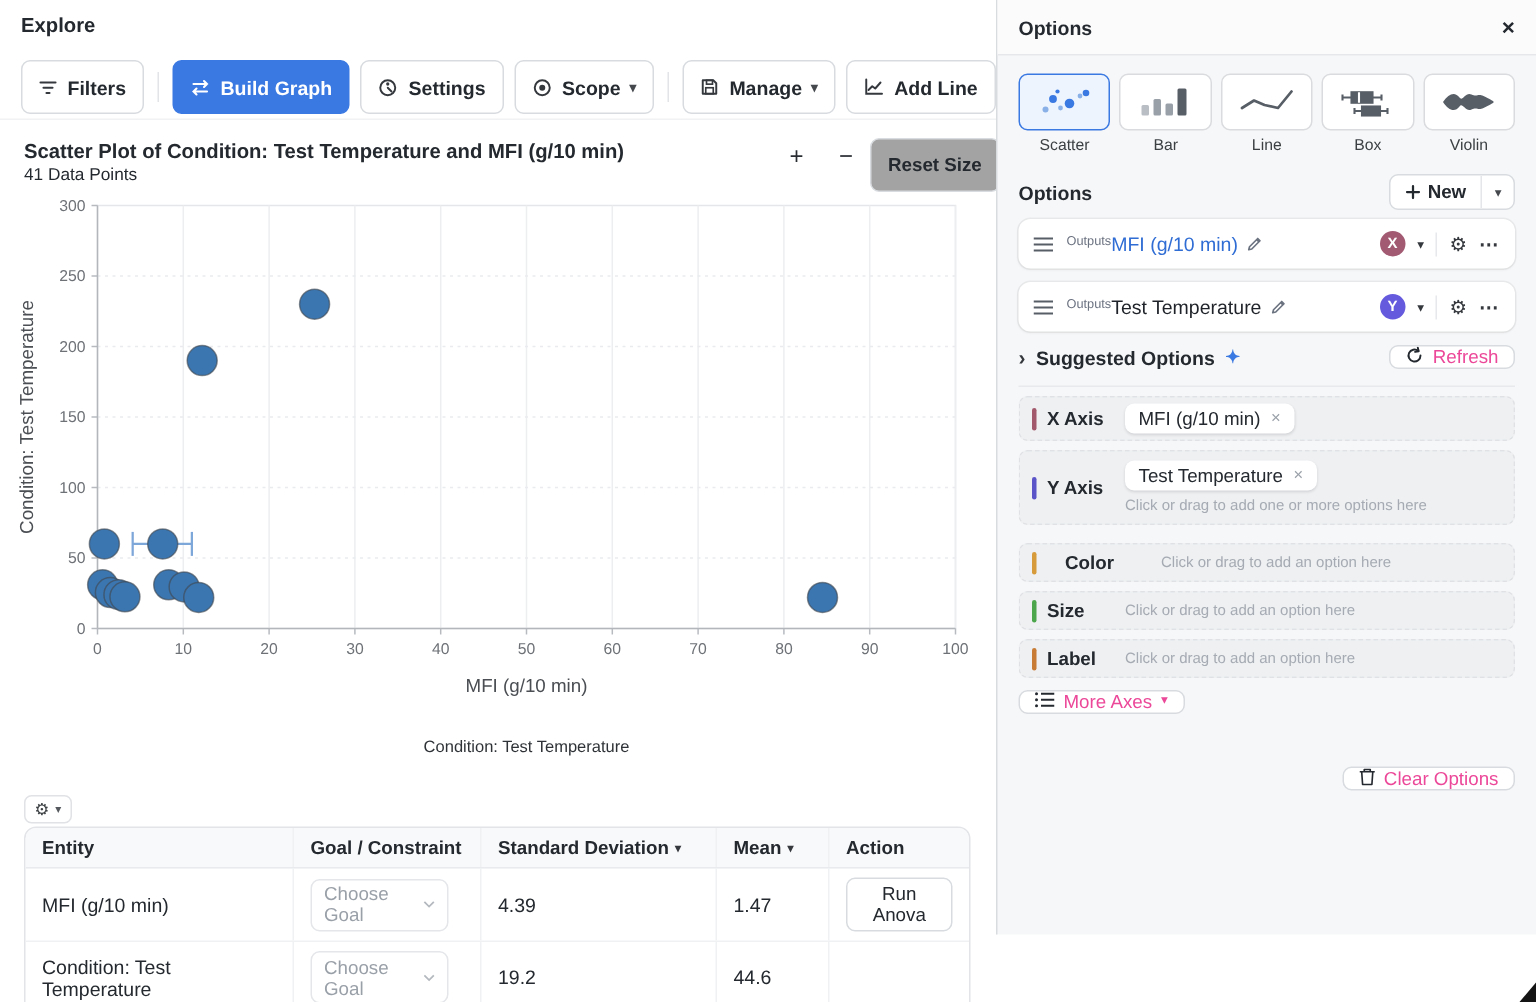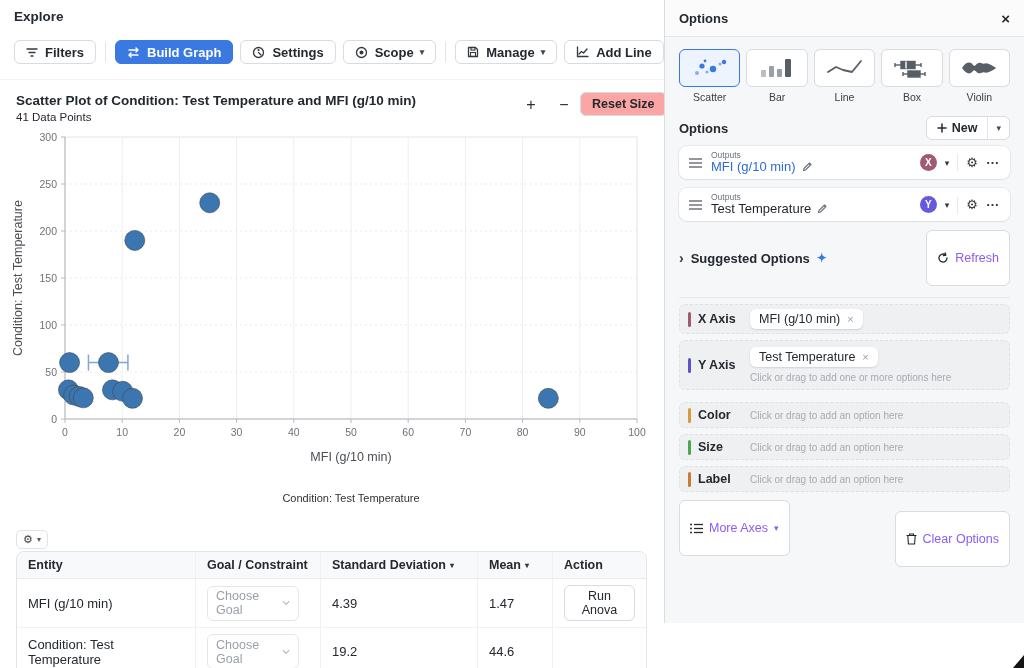--- a/index.html
+++ b/index.html
@@ -3,34 +3,34 @@
 <meta charset="utf-8">
 <style>
   * { box-sizing: border-box; }
   html,body { margin:0; padding:0; }
   body { font-family:"Liberation Sans", sans-serif; color:#24292f; }
   .app { position:relative; width:1024px; height:668px; background:#fff; overflow:hidden;text-decoration:underline; }
 
   
   .page-title { position:absolute; left:14px; top:9px; font-size:13.5px; font-weight:700; }
   .toolbar { position:absolute; left:14px; top:40px; display:flex; align-items:center; gap:7px; }
-  .tbtn { display:inline-flex; align-items:center; gap:7px; height:24px; padding:0 11px;
+  .tbtn { display:inline-flex; align-items:center; gap:7px; height:36px; padding:0 11px;
           border:1px solid #d8dbdf; border-radius:6px; background:#fff; font-size:13px;
           font-weight:600; color:#24292f; cursor:pointer; white-space:nowrap; }
   .tbtn .caret { font-size:9px; color:#45494e; margin-left:-1px; }
   .tbtn.primary { background:#3b79e2; border-color:#3b79e2; color:#fff; }
   .tbtn.icon-only { padding:0 8px; }
   .tb-divider { width:1px; height:20px; background:#e2e4e8; margin:0 2px; }
   .toolbar-underline { position:absolute; left:0; top:79px; width:664px; height:1px; background:#f1f2f4; }
 
   .chart-title { position:absolute; left:16px; top:93px; font-size:13.5px; font-weight:700; }
   .chart-subtitle { position:absolute; left:16px; top:111px; font-size:11.5px; color:#24292f; }
   .zoom-btn { position:absolute; top:95px; width:20px; height:20px; background:none; border:none;
               font-size:16px; color:#2a2e33; line-height:18px; text-align:center; cursor:pointer; padding:0;}
-  .reset-btn { position:absolute; top:92px; left:580px; height:24px; padding:0 11px; background:#fca5a5;
+  .reset-btn { position:absolute; top:92px; left:580px; height:36px; padding:0 11px; background:#a3a3a3;
                border:1px solid #d8dbdf; border-radius:6px; font-size:12.5px; font-weight:600; color:#24292f; cursor:pointer;text-align:center;}
 
   .plot-wrap { position:absolute; left:0; top:128px; width:664px; height:340px; }
   svg text.tick { font-size:10.5px; fill:#6e7277; font-family:"Liberation Sans",sans-serif; }
   svg text.axis-label { font-size:12.5px; fill:#4b4f54; font-family:"Liberation Sans",sans-serif; }
 
   .legend-note { position:absolute; left:16px; top:492px; width:670px; text-align:center;
                  font-size:11px; color:#2f3337; }
   .mini-gear { position:absolute; left:16px; top:530px; display:inline-flex; align-items:center; gap:4px;
                border:1px solid #e0e2e5; border-radius:5px; background:#fff; padding:2px 6px;
@@ -64,32 +64,32 @@
 
   .tiles { display:flex; gap:6px; }
   .tile { width:61.6px; cursor:pointer; }
   .tile-box { height:38px; background:#fff; border:1px solid #d9dbde; border-radius:6px;
               display:flex; align-items:center; justify-content:center; }
   .tile.selected .tile-box { border:1.5px solid #3b79e2; background:#edf4fe; }
   .tile-label { text-align:center; font-size:10.5px; color:#3c4043; margin-top:4px; }
 
   .sec-row { display:flex; align-items:center; justify-content:space-between; margin-top:13px; }
   .sec-title { font-size:13px; font-weight:700; }
-  .pbtn { display:inline-flex; align-items:center; gap:6px; border:1px solid #d8dbdf; background:#fff;
-          border-radius:6px; font-size:12.5px; font-weight:500; color:#8b5cf6; padding:20px 10px; cursor:pointer; }
+  .pbtn { display:inline-flex; gap:6px; border:1px solid #d8dbdf; background:#fff;
+          border-radius:6px; font-size:12.5px; font-weight:500; color:#ec4899; padding:0 10px; cursor:pointer; }
   .split { display:inline-flex; align-items:stretch; border:1px solid #d8dbdf; background:#fff;
            border-radius:6px; overflow:hidden; }
   .split .main { display:inline-flex; align-items:center; gap:5px; padding:4px 10px; font-size:12.5px;
                  font-weight:600; cursor:pointer; }
   .split .caret-part { display:inline-flex; align-items:center; padding:0 8px; border-left:1px solid #e4e6e9;
                  font-size:9px; color:#45494e; cursor:pointer; }
 
   .out-card { display:flex; align-items:center; background:#fff; border-radius:8px; margin-top:6px;
               padding:5px 10px; height:33px; box-shadow:0 0 0 1px rgba(27,31,36,.06), 0 1px 2px rgba(27,31,36,.06); }
-  .out-card .names { margin-left:9px; line-height:1.05; flex:1; min-width:0; display:flex; flex-direction:column; }
+  .out-card .names { margin-left:9px; line-height:1.05; flex:1; min-width:0; display:flex; flex-direction:row; }
   .out-kind { font-size:8.5px; color:#6b7280; }
   .out-name { font-size:13px; font-weight:500; color:#1f2329; display:flex; align-items:center; gap:6px; }
   .out-name.link { color:#2f6cd4; }
   .badge { width:17px; height:17px; border-radius:50%; color:#fff; font-size:10px; font-weight:700;
            display:inline-flex; align-items:center; justify-content:center; }
   .out-right { display:flex; align-items:center; gap:8px; color:#35393e; }
   .out-right .caret { font-size:9px; cursor:pointer; }
   .out-right .vdiv { width:1px; height:16px; background:#e6e8eb; }
   .glyph-gear { font-size:13px; color:#35393e; cursor:pointer; }
   .ellipsis { font-size:13px; letter-spacing:1px; font-weight:700; color:#35393e; cursor:pointer; }
@@ -513,21 +513,21 @@
           <span>
             <span class="chip">
               <span>Test Temperature</span>
               <span class="x">×</span>
             </span>
           </span>
           <span class="placeholder">Click or drag to add one or more options here</span>
         </span>
       </div>
 
-      <div class="plot-row" style="margin-top:12px;">
+      <div class="plot-row" style="margin-top:12px;gap:12px;">
         <span class="accent" style="background: rgb(215, 155, 59);"></span>
         <span class="rlabel">Color</span>
         <span class="placeholder">Click or drag to add an option here</span>
       </div>
 
       <div class="plot-row">
         <span class="accent" style="background: rgb(76, 166, 76);"></span>
         <span class="rlabel">Size</span>
         <span class="placeholder">Click or drag to add an option here</span>
       </div>

